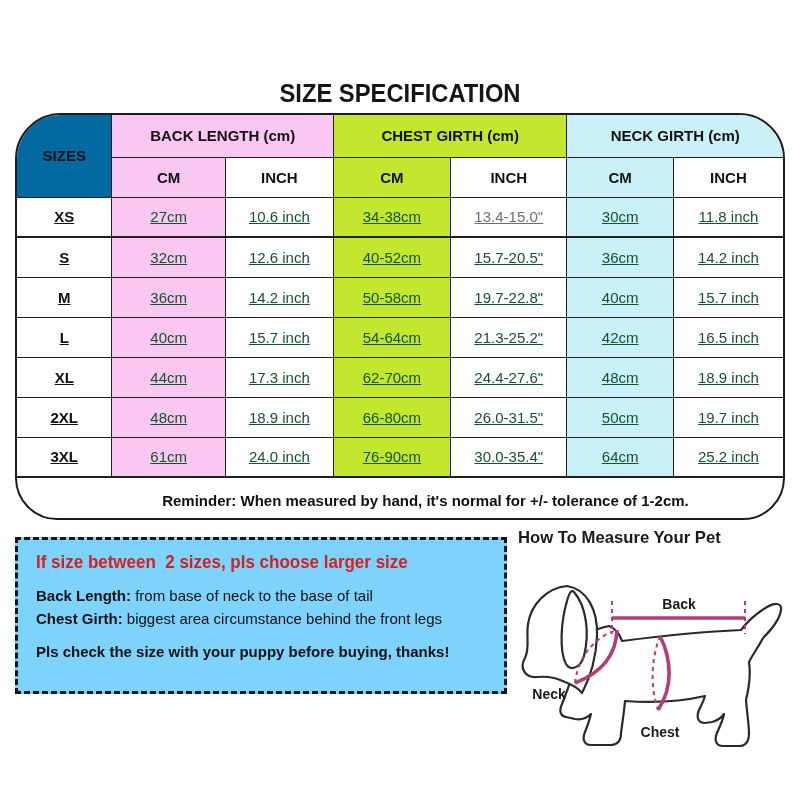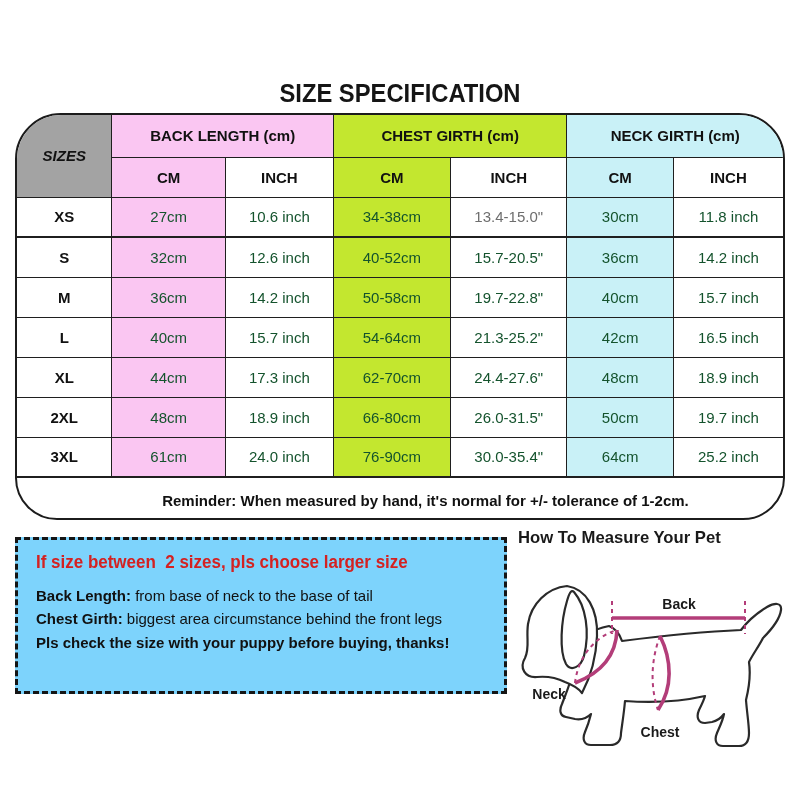--- a/index.html
+++ b/index.html
@@ -21,22 +21,22 @@
     overflow: hidden; background: #fff;
   }
   table.size-table { width: 100%; height: 100%; border-collapse: collapse; table-layout: fixed; }
   .size-table th, .size-table td {
     border: 1.4px solid #1f1f1f; text-align: center; vertical-align: middle;
     font-size: 15px; padding: 4px;
   }
   .size-table th { font-weight: bold; font-size: 15px; }
   .group-row th { height: 42px; }
   .sub-row th { height: 40px; }
-  .data-row td { height: 40px; }
-  .sizes-head { background: #a3a3a3; font-size: 15px; font-style: italic; }
+  .data-row td { height: 40px; text-decoration: underline; }
+  .sizes-head { background: #0369a1; font-size: 15px; }
   .col-pink { background: #fac6f2; }
   .col-lime { background: #c3e72f; }
   .col-cyan { background: #c9f1f7; }
   .col-white { background: #ffffff; }
   .size-cell { font-weight: bold; }
   .val { font-weight: 400; color: #14532d; }
   .val-light { font-weight: 400; color: #6e6e6e; }
   .data-row.xs-row td { border-bottom-width: 2.4px; }
   .reminder-row td { height: 45px; border-top-width: 2.4px; text-align: left; padding-left: 55px; font-weight: bold; font-size: 15px; }
   
@@ -46,21 +46,21 @@
   .size-table tr:last-child > * { border-bottom: none; text-align: center; }
 
   
   .note-box {
     position: absolute; left: 15px; top: 537px; width: 492px; height: 157px;
     border: 3.5px dashed #151515; background: #7dd3fc; padding: 9px 16px 0 18px;
   }
   .warning-text { color: #d42121; font-weight: bold; font-size: 17.5px; white-space: pre-wrap; margin-top: 3px; transform: scaleX(0.97); transform-origin: left; }
   .definitions { margin-top: 11px; font-size: 15px; line-height: 23px; }
   .definitions .term { font-weight: bold; }
-  .note-footer { font-size: 15px; font-weight: bold; margin-top: 1px; }
+  .note-footer { font-size: 15px; font-weight: bold; margin-top: 10px; }
 
   
   .guide-title {
     position: absolute; left: 518px; top: 528px; width: 270px;
     font-size: 17px; font-weight: bold; color: #1a1a1a; transform: scaleX(0.98); transform-origin: left;
   }
   .dog-svg { position: absolute; left: 513px; top: 568px; }
 </style>
 </head>
 <body>

